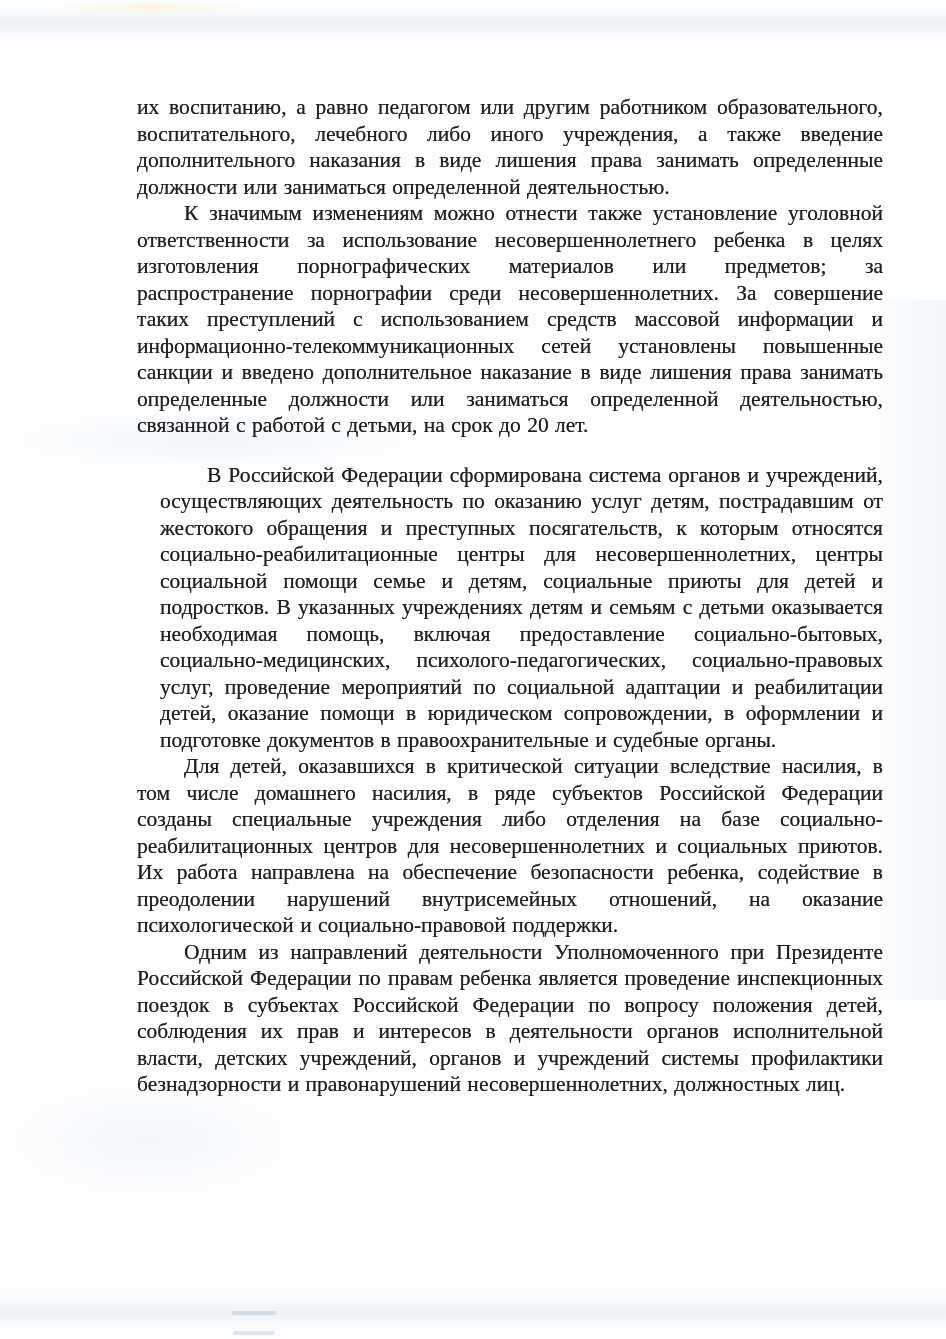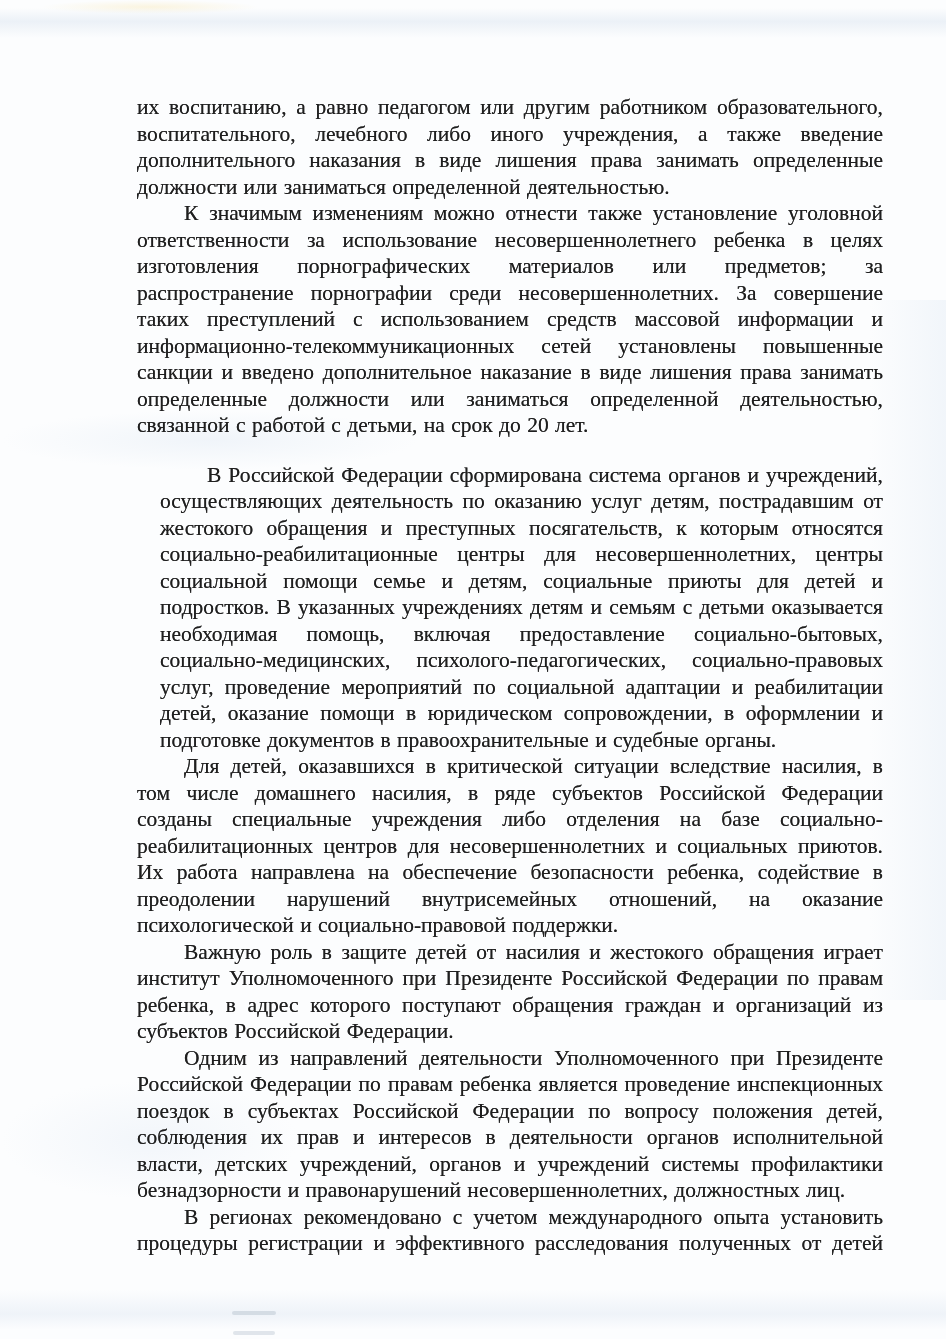--- a/index.html
+++ b/index.html
@@ -94,18 +94,16 @@
   <div class="smudge low-left"></div>
   <div class="smudge band-bottom"></div>
   <div class="smudge dash-a"></div>
   <div class="smudge dash-b"></div>
 
   <div class="text-block">
     <p class="first">их воспитанию, а равно педагогом или другим работником образовательного, воспитательного, лечебного либо иного учреждения, а также введение дополнительного наказания в виде лишения права занимать определенные должности или заниматься определенной деятельностью.</p>
     <p>К значимым изменениям можно отнести также установление уголовной ответственности за использование несовершеннолетнего ребенка в целях изготовления порнографических материалов или предметов; за распространение порнографии среди несовершеннолетних. За совершение таких преступлений с использованием средств массовой информации и информационно-телекоммуникационных сетей установлены повышенные санкции и введено дополнительное наказание в виде лишения права занимать определенные должности или заниматься определенной деятельностью, связанной с работой с детьми, на срок до 20 лет.</p>
     <p class="gap-before">В Российской Федерации сформирована система органов и учреждений, осуществляющих деятельность по оказанию услуг детям, пострадавшим от жестокого обращения и преступных посягательств, к которым относятся социально-реабилитационные центры для несовершеннолетних, центры социальной помощи семье и детям, социальные приюты для детей и подростков. В указанных учреждениях детям и семьям с детьми оказывается необходимая помощь, включая предоставление социально-бытовых, социально-медицинских, психолого-педагогических, социально-правовых услуг, проведение мероприятий по социальной адаптации и реабилитации детей, оказание помощи в юридическом сопровождении, в оформлении и подготовке документов в правоохранительные и судебные органы.</p>
     <p>Для детей, оказавшихся в критической ситуации вследствие насилия, в том числе домашнего насилия, в ряде субъектов Российской Федерации созданы специальные учреждения либо отделения на базе социально-реабилитационных центров для несовершеннолетних и социальных приютов. Их работа направлена на обеспечение безопасности ребенка, содействие в преодолении нарушений внутрисемейных отношений, на оказание психологической и социально-правовой поддержки.</p>
-    <p>Важную роль в защите детей от насилия и жестокого обращения играет институт Уполномоченного при Президенте Российской Федерации по правам ребенка, в адрес которого поступают обращения граждан и организаций из субъектов Российской Федерации.</p>
     <p>Одним из направлений деятельности Уполномоченного при Президенте Российской Федерации по правам ребенка является проведение инспекционных поездок в субъектах Российской Федерации по вопросу положения детей, соблюдения их прав и интересов в деятельности органов исполнительной власти, детских учреждений, органов и учреждений системы профилактики безнадзорности и правонарушений несовершеннолетних, должностных лиц.</p>
-    <p class="continues">В регионах рекомендовано с учетом международного опыта установить процедуры регистрации и эффективного расследования полученных от детей</p>
   </div>
 
 </div>
 
 </body></html>

